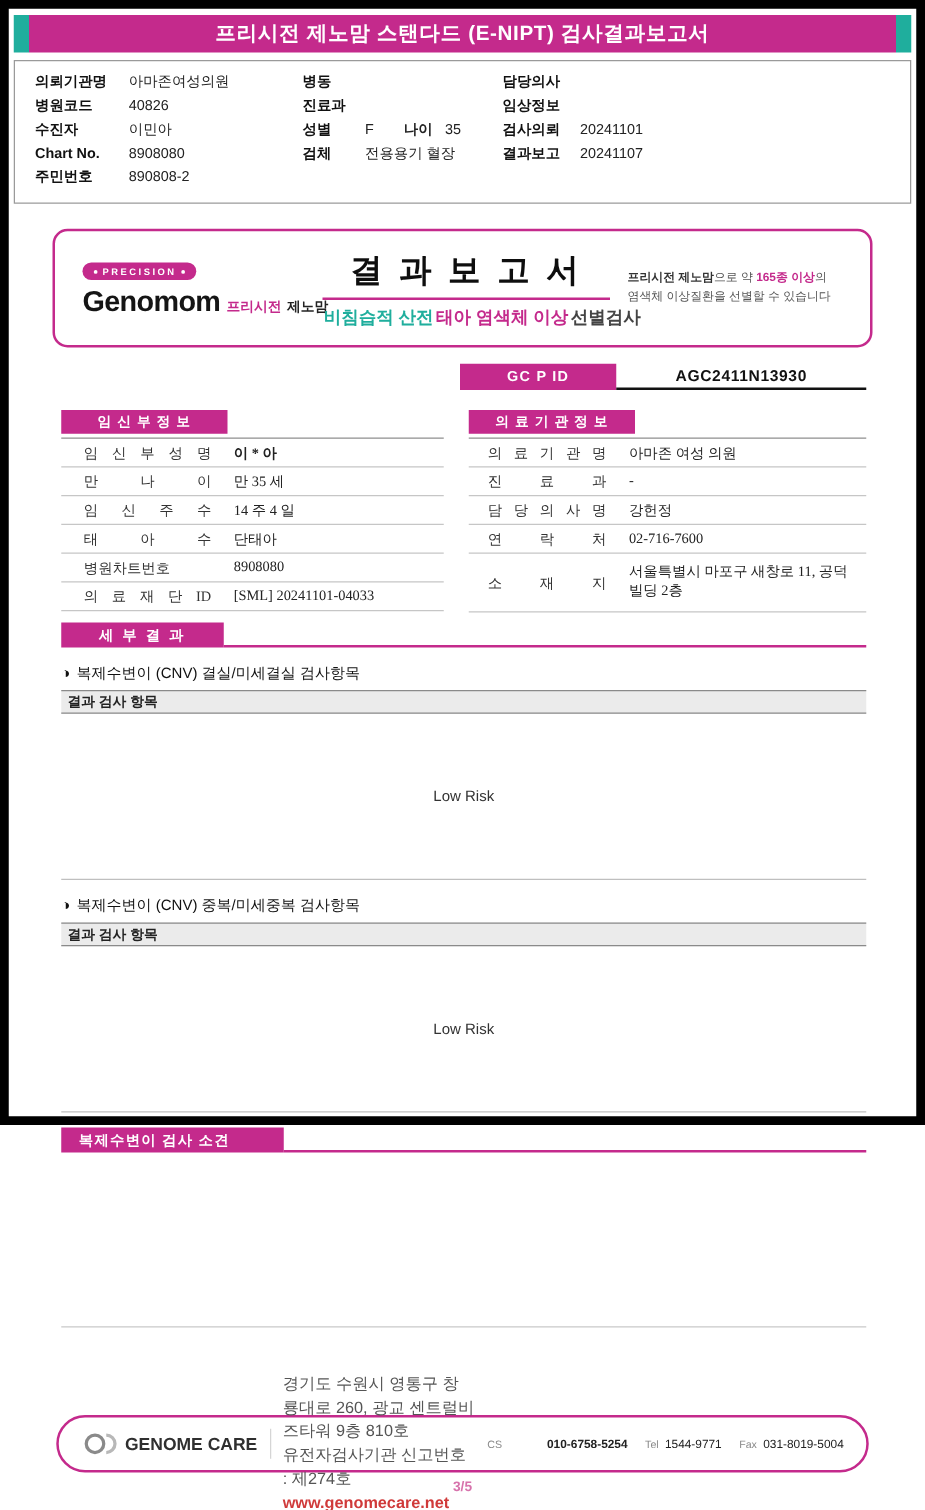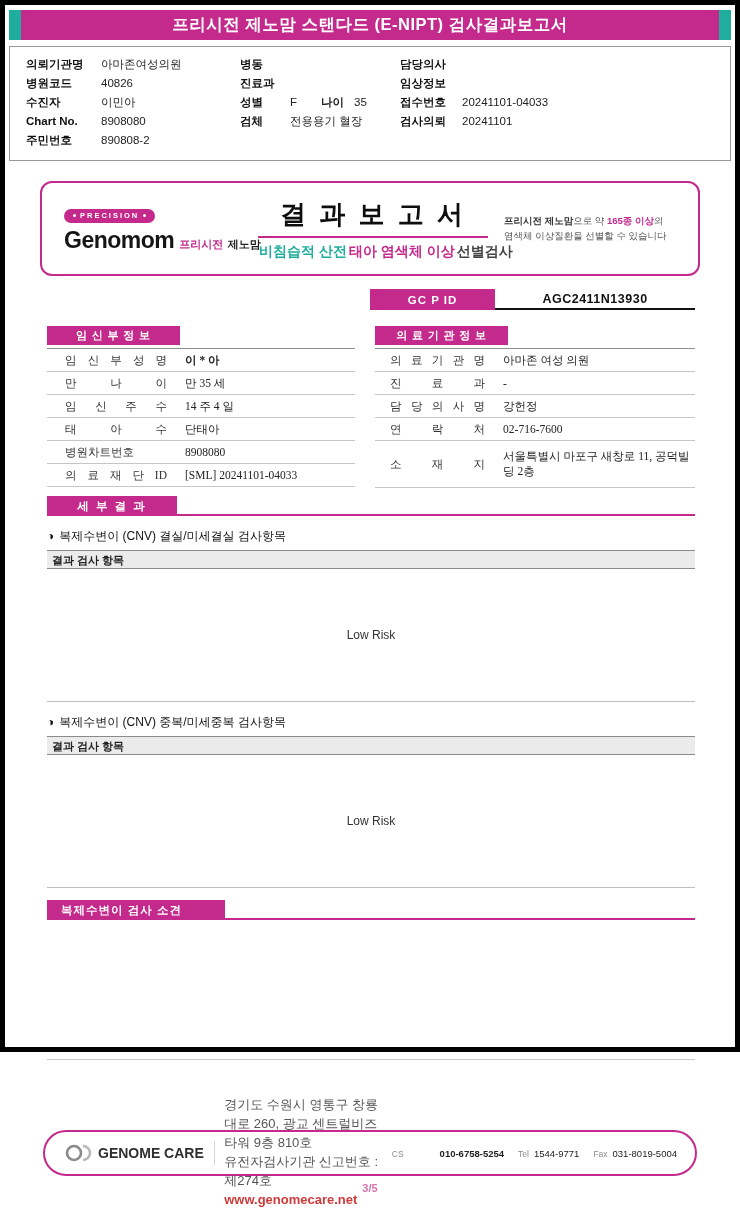--- a/index.html
+++ b/index.html
@@ -6,21 +6,21 @@
     --mag:#c42a8c;
     --teal:#1fae9d;
   }
   *{box-sizing:border-box; margin:0; padding:0;}
   html,body{background:#fff;}
   body{
     width:740px; height:1208px; overflow:hidden;
     font-family:"Liberation Sans","DejaVu Sans",sans-serif;
     color:#222;
   }
-  .page{width:740px; height:1052px; border:5px solid #000000;}
+  .page{width:740px; height:900px; border:7px solid #000000;}
 
   
   .banner{
     margin:5px 4px 0;
     height:30px;
     background:linear-gradient(90deg, var(--teal) 0 12px, var(--mag) 12px calc(100% - 12px), var(--teal) calc(100% - 12px) 100%);
     color:#fff; font-size:16.5px; font-weight:800; letter-spacing:0.5px;
     display:flex; align-items:center; justify-content:center;
   }
 
@@ -173,22 +173,22 @@
     </div>
     <div class="hi-col hi-col2">
       <div class="hi-row"><span class="hi-label">병동</span></div>
       <div class="hi-row"><span class="hi-label">진료과</span></div>
       <div class="hi-row"><span class="hi-label">성별</span><span class="hi-value">F</span><span class="hi-inline-label">나이</span><span class="hi-value">35</span></div>
       <div class="hi-row"><span class="hi-label">검체</span><span class="hi-value">전용용기 혈장</span></div>
     </div>
     <div class="hi-col hi-col3">
       <div class="hi-row"><span class="hi-label">담당의사</span><span class="hi-value"></span></div>
       <div class="hi-row"><span class="hi-label">임상정보</span><span class="hi-value"></span></div>
-      <div class="hi-row"><span class="hi-label">접수번호</span><span class="hi-value">20241101-04033</span></div>
       <div class="hi-row"><span class="hi-label">검사의뢰</span><span class="hi-value">20241101</span></div>
+      <div class="hi-row"><span class="hi-label">결과보고</span><span class="hi-value">20241107</span></div>
     </div>
   </div>
 
   <div class="report-card">
     <div class="brand">
       <div class="brand-badge">
         <span class="dot"></span>
         <span>PRECISION</span>
         <span class="dot"></span>
       </div>

